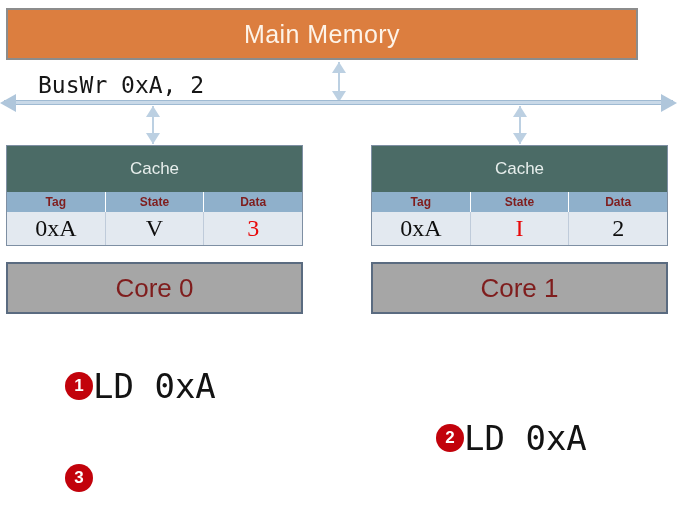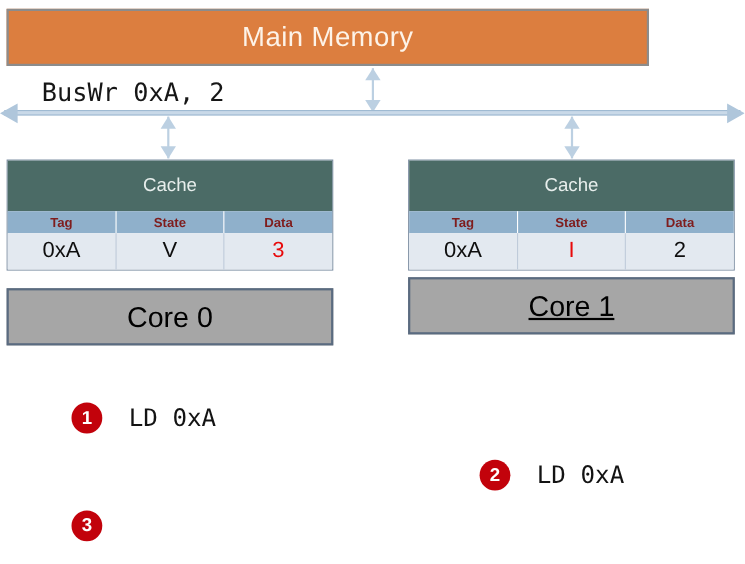--- a/index.html
+++ b/index.html
@@ -16,21 +16,21 @@
     height: 513px;
     background: #ffffff;
     overflow: hidden;
   }
 
   
   .main-memory {
     position: absolute;
     left: 6px;
     top: 8px;
-    width: 584px;
+    width: 632px;
     height: 52px;
     box-sizing: border-box;
     background: #DC7E3F;
     border: 2px solid #8C8C8C;
     display: flex;
     align-items: center;
     justify-content: center;
   }
   .main-memory-label {
     color: #FDF3E8;
@@ -127,22 +127,22 @@
   }
   .cache-head .cell:last-child { border-right: none; }
 
   .cache-row {
     display: flex;
     height: 33px;
     background: #E3E9F0;
   }
   .cache-row .cell {
     flex: 1 1 0;
-    font-family: Liberation Sans, sans-serif;
-    font-size: 20px;
+    font-family: Liberation Serif, serif;
+    font-size: 24px;
     color: #0E0E0E;
     display: flex;
     align-items: center;
     justify-content: center;
     border-right: 1px solid #BFCBDA;
     box-sizing: border-box;
   }
   .cache-row .cell:last-child { border-right: none; }
   .cache-row .cell.hl { color: #E8090A; }
 
@@ -150,21 +150,21 @@
   .core {
     position: absolute;
     box-sizing: border-box;
     background: #A6A6A6;
     border: 2px solid #5A6B80;
     display: flex;
     align-items: center;
     justify-content: center;
   }
   .core-label {
-    color: #000000;
+    color: #7f1d1d;
     font-size: 26px;
   }
 
   
   .step {
     position: absolute;
     display: flex;
     align-items: center;
     white-space: nowrap;
   }
@@ -175,23 +175,23 @@
     background: #C2020B;
     color: #ffffff;
     font-size: 17px;
     font-weight: bold;
     display: flex;
     align-items: center;
     justify-content: center;
     flex: 0 0 auto;
   }
   .step-text {
-    margin-left: 24px;
+    margin-left: 0;
     font-family: "DejaVu Sans Mono", monospace;
-    font-size: 22px;
+    font-size: 34px;
     color: #131313;
   }
 </style>
 </head>
 <body>
 
 <div id="canvas">
 
   <div class="main-memory">
     <span class="main-memory-label">Main Memory</span>
@@ -245,21 +245,21 @@
       <div class="cell">0xA</div>
       <div class="cell hl">I</div>
       <div class="cell">2</div>
     </div>
   </div>
 
   <div class="core" style="left:6px; top:262px; width:297px; height:52px;">
     <span class="core-label">Core 0</span>
   </div>
 
-  <div class="core" style="left:371px; top:252px; width:297px; height:52px;text-decoration:underline;">
+  <div class="core" style="left:371px; top:262px; width:297px; height:52px;">
     <span class="core-label">Core 1</span>
   </div>
 
   <div class="step" style="left:65px; top:366px;">
     <div class="step-badge">1</div>
     <div class="step-text">LD 0xA</div>
   </div>
 
   <div class="step" style="left:436px; top:418px;">
     <div class="step-badge">2</div>

